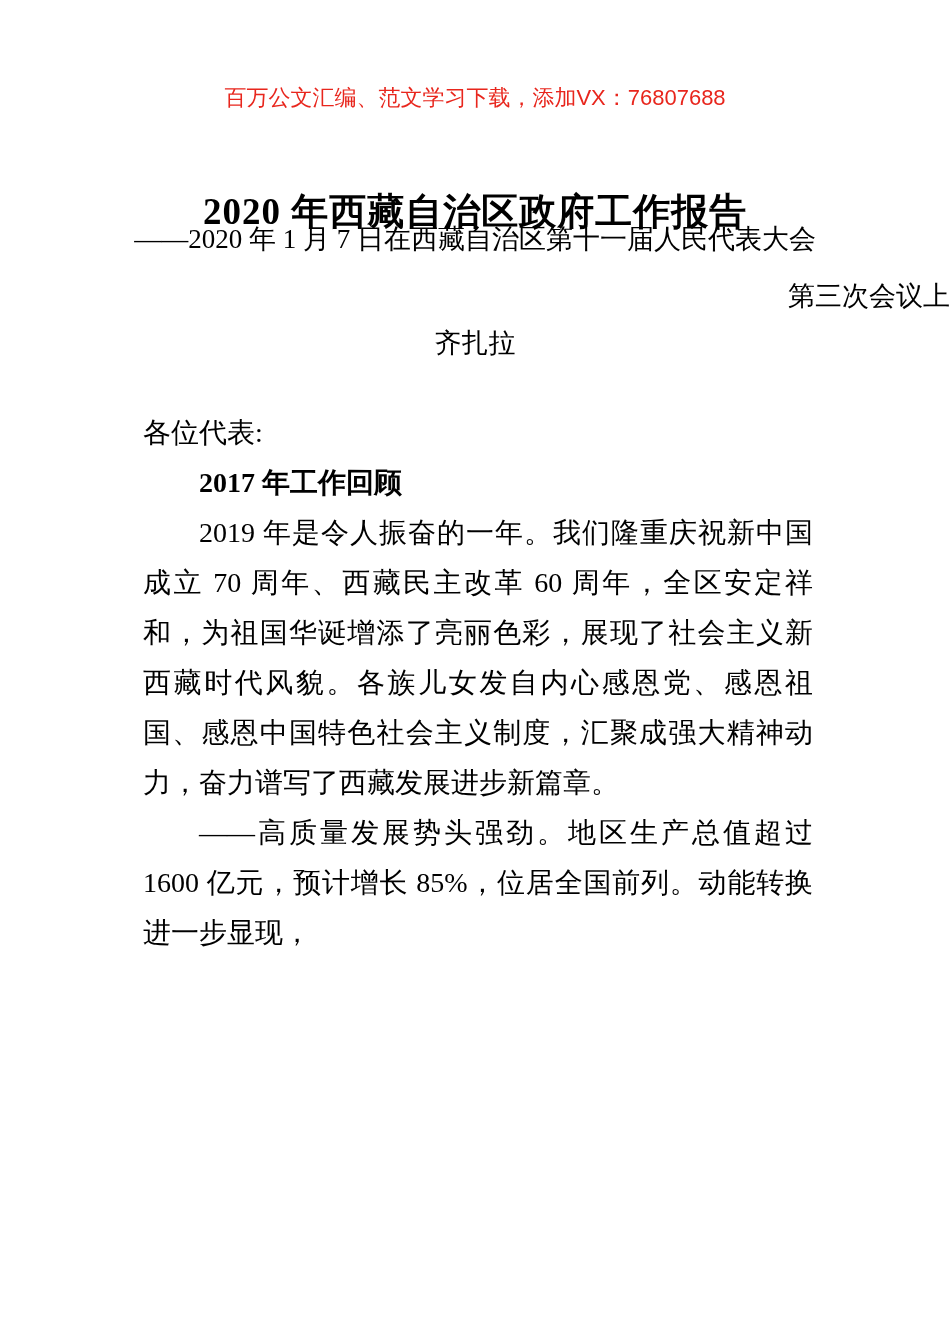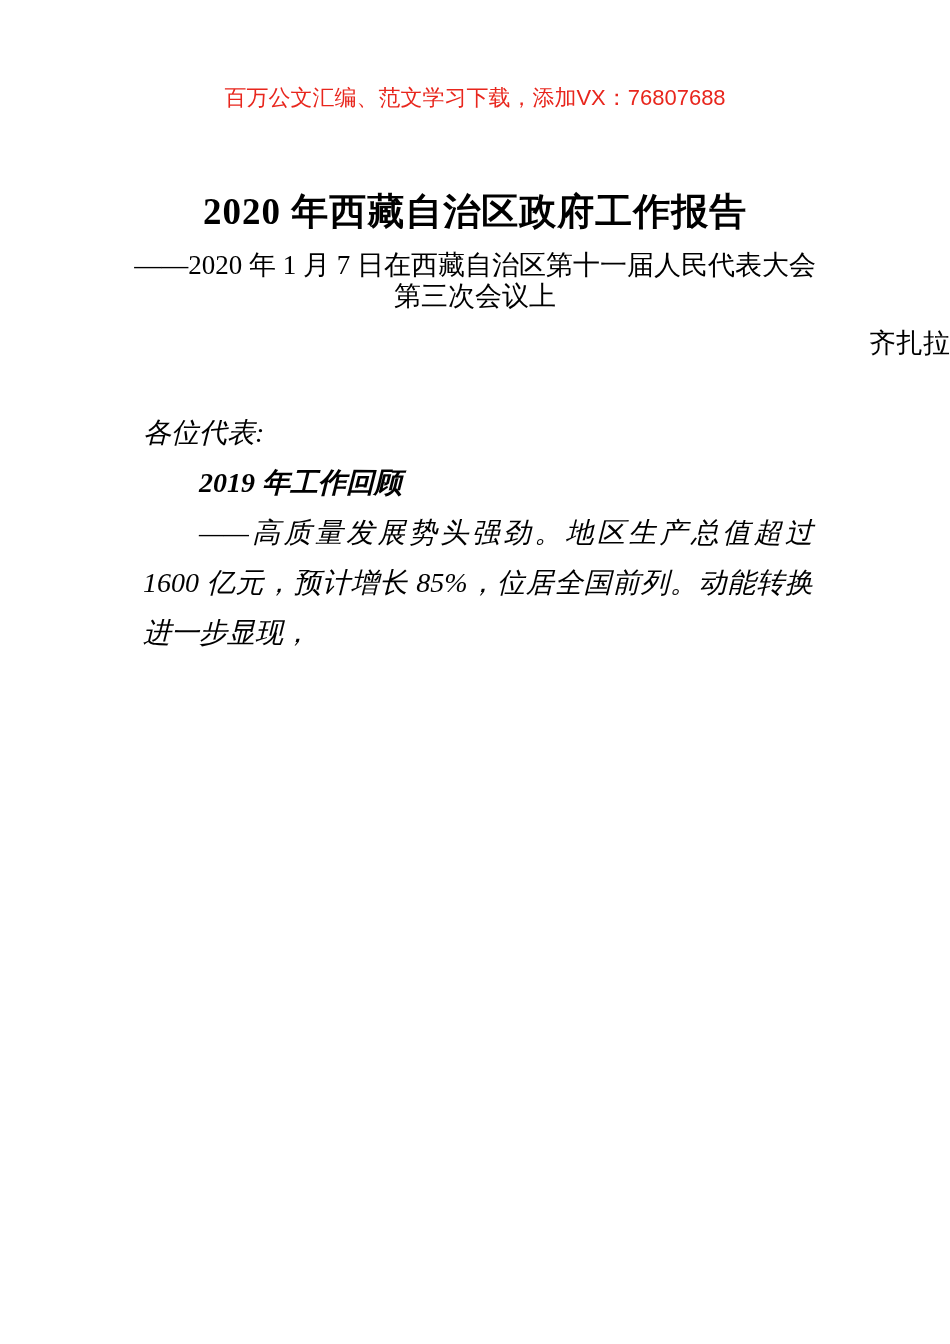--- a/index.html
+++ b/index.html
@@ -30,53 +30,52 @@
     width: 100%;
     text-align: center;
     font-size: 37px;
     font-weight: bold;
     letter-spacing: 1px;
     white-space: nowrap;
     font-family: Liberation Serif, serif;
   }
   .subtitle-line1 {
     position: absolute;
-    top: 247px;
+    top: 221px;
     left: 0;
     width: 100%;
     text-align: center;
     font-size: 27px;
     white-space: nowrap;
   }
   .subtitle-line2 {
     position: absolute;
     top: 278px;
     left: 0;
     width: 100%;
-    text-align: center;
+    text-align: right;
     font-size: 27px;
   }
   .author {
     position: absolute;
     top: 325px;
     left: 0;
     width: 100%;
-    text-align: right;
+    text-align: center;
     font-size: 27px;
   }
   .body-text {
     position: absolute;
     top: 408px;
     left: 143px;
     width: 670px;
     font-size: 28px;
     line-height: 50px;
     text-align: justify;
     text-justify: inter-ideograph;
-    font-style: italic;
   }
   .body-text p {
     margin: 0;
     padding: 0;
     text-indent: 2em;
   }
   .body-text p.no-indent { text-indent: 0; }
   .body-text p.bold { font-weight: bold; }
 </style>
 </head>
@@ -89,17 +88,18 @@
   <h1 class="doc-title">2020 年西藏自治区政府工作报告</h1>
 
   <div class="subtitle-line1">——2020 年 1 月 7 日在西藏自治区第十一届人民代表大会</div>
 
   <div class="subtitle-line2">第三次会议上</div>
 
   <div class="author">齐扎拉</div>
 
   <div class="body-text">
     <p class="no-indent">各位代表:</p>
-    <p class="bold">2019 年工作回顾</p>
+    <p class="bold">2017 年工作回顾</p>
+    <p>2019 年是令人振奋的一年。我们隆重庆祝新中国成立 70 周年、西藏民主改革 60 周年，全区安定祥和，为祖国华诞增添了亮丽色彩，展现了社会主义新西藏时代风貌。各族儿女发自内心感恩党、感恩祖国、感恩中国特色社会主义制度，汇聚成强大精神动力，奋力谱写了西藏发展进步新篇章。</p>
     <p>——高质量发展势头强劲。地区生产总值超过 1600 亿元，预计增长 85%，位居全国前列。动能转换进一步显现，</p>
   </div>
 
 </div>
 
 </body></html>

